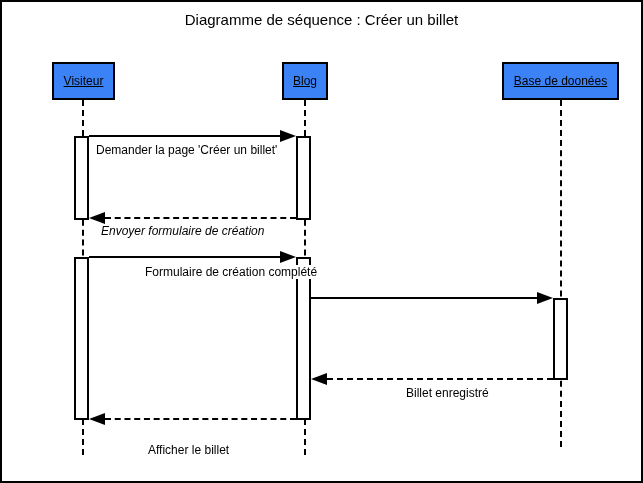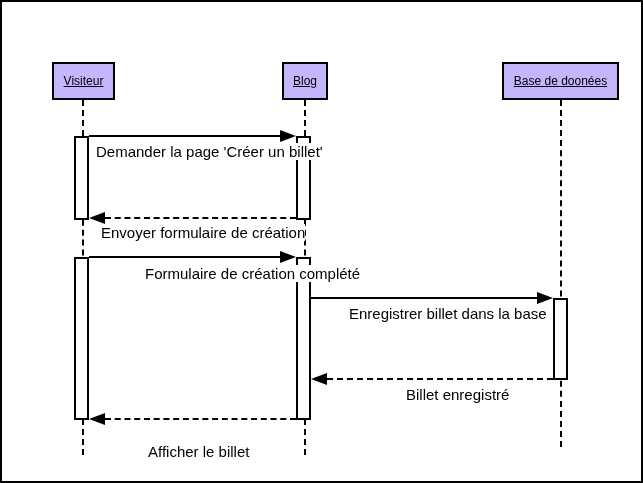--- a/index.html
+++ b/index.html
@@ -16,21 +16,21 @@
 
   .title {
     position: absolute; top: 9px; left: 0;
     width: 100%; text-align: center;
     font-size: 15px;
   }
 
   .head-box {
     position: absolute;
     border: 2px solid #000000;
-    background: #c4b5fd;
+    background: #3b82f6;
     box-sizing: border-box;
     display: flex; align-items: center; justify-content: center;
     font-size: 12px;
     z-index: 3;
   }
   .head-box span { text-decoration: underline; white-space: nowrap; }
 
   .lifeline {
     position: absolute; width: 0;
     border-left: 2px dashed #000000;
@@ -66,31 +66,32 @@
   .arr-left {
     position: absolute; width: 0; height: 0;
     border-top: 6px solid transparent;
     border-bottom: 6px solid transparent;
     border-right: 16px solid #000000;
     z-index: 5;
   }
 
   .msg-label {
     position: absolute;
-    font-size: 15px;
+    font-size: 12px;
     white-space: nowrap;
     background: #ffffff;
     z-index: 6;
   }
 </style>
 </head>
 <body>
 
 <div class="canvas">
 
+  <div class="title">Diagramme de séquence : Créer un billet</div>
 
   <div class="head-box" style="left:50px; top:60px; width:63px; height:38px;">
     <span>Visiteur</span>
   </div>
   <div class="head-box" style="left:280px; top:60px; width:46px; height:38px;">
     <span>Blog</span>
   </div>
   <div class="head-box" style="left:500px; top:60px; width:117px; height:38px;">
     <span>Base de doonées</span>
   </div>
@@ -104,29 +105,28 @@
   <div class="act-bar" style="left:72px; top:255px; height:163px;"></div>
   <div class="act-bar" style="left:294px; top:255px; height:163px;"></div>
   <div class="act-bar" style="left:551px; top:296px; height:82px;"></div>
 
   <div class="msg-line-solid" style="left:87px; top:133px; width:193px;"></div>
   <div class="arr-right" style="left:278px; top:128px;"></div>
   <div class="msg-label" style="left:94px; top:141px;">Demander la page 'Créer un billet'</div>
 
   <div class="msg-line-dashed" style="left:103px; top:215px; width:191px;"></div>
   <div class="arr-left" style="left:87px; top:210px;"></div>
-  <div class="msg-label" style="left:99px; top:222px;">Envoyer formulaire de création</div>
+  <div class="msg-label" style="left:99px; top:222px;font-style:italic;">Envoyer formulaire de création</div>
 
   <div class="msg-line-solid" style="left:87px; top:254px; width:193px;"></div>
   <div class="arr-right" style="left:278px; top:249px;"></div>
   <div class="msg-label" style="left:95px; top:263px;margin-left:48px;">Formulaire de création complété</div>
 
   <div class="msg-line-solid" style="left:309px; top:295px; width:228px;"></div>
   <div class="arr-right" style="left:535px; top:290px;"></div>
-  <div class="msg-label" style="left:347px; top:303px;">Enregistrer billet dans la base</div>
 
   <div class="msg-line-dashed" style="left:325px; top:376px; width:226px;"></div>
   <div class="arr-left" style="left:309px; top:371px;"></div>
   <div class="msg-label" style="left:404px; top:384px;">Billet enregistré</div>
 
   <div class="msg-line-dashed" style="left:103px; top:416px; width:191px;"></div>
   <div class="arr-left" style="left:87px; top:411px;"></div>
   <div class="msg-label" style="left:146px; top:424px;margin-top:17px;">Afficher le billet</div>
 
 </div>

